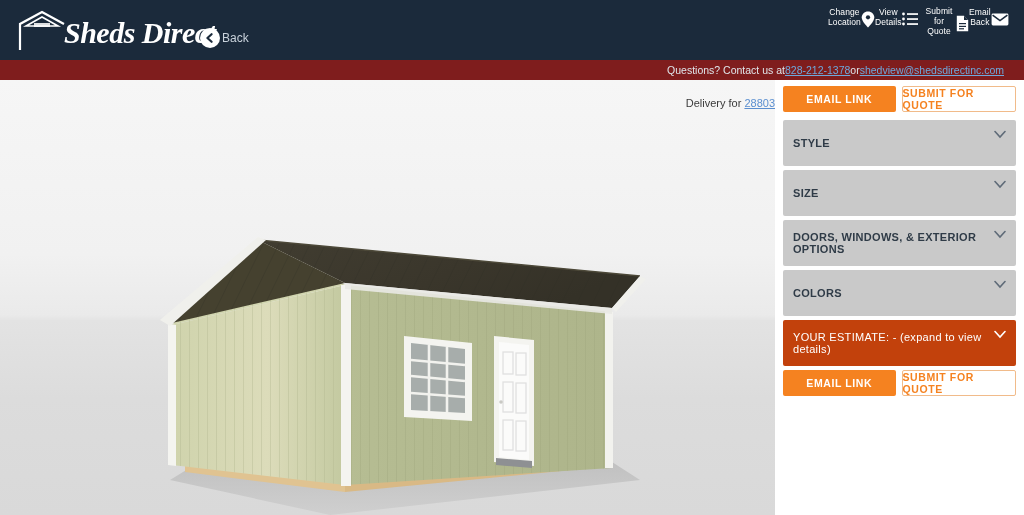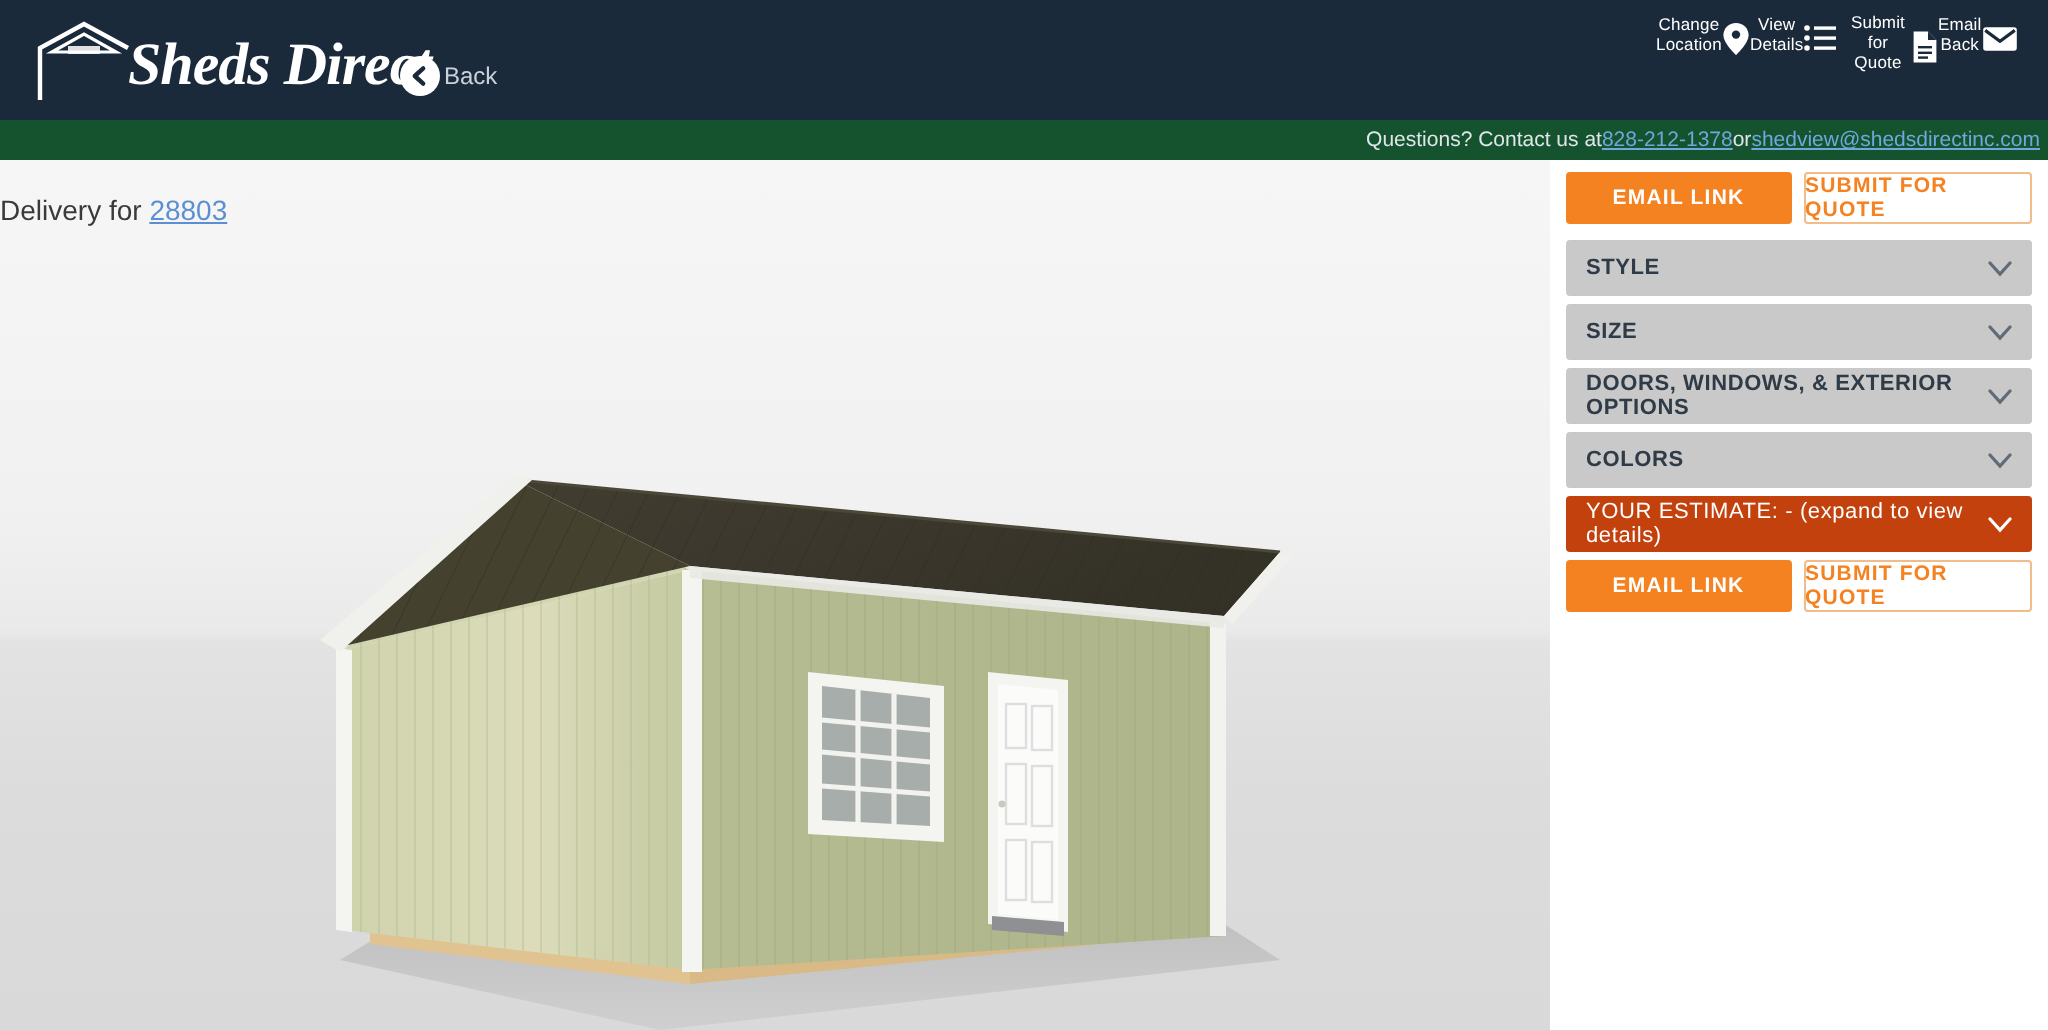--- a/index.html
+++ b/index.html
@@ -56,42 +56,42 @@
   .ta-label {
     font-size: 8.5px; line-height: 10px; text-align: center;
     white-space: pre-line; letter-spacing: 0.1px;
   }
   .ta-icon { margin-top: 4px; height: 18px; display: flex; align-items: center; }
   .ta-icon svg { display: block; }
 
   .contact-bar {
     position: absolute; top: 60px; left: 0;
     width: 1024px; height: 20px;
-    background: #14532d;
+    background: #7f1d1d;
     color: #dfe5ea; font-size: 10.5px;
     display: flex; align-items: center; justify-content: flex-end;
-    padding-right: 4px;
+    padding-right: 20px;
   }
   .contact-bar a { color: #6ea8dc; }
 
   
   .viewer {
     position: absolute; top: 80px; left: 0;
     width: 775px; height: 435px;
     background: linear-gradient(to bottom, #f6f6f6 0%, #f1f1f1 40%, #eaeaea 54%, #e5e5e5 55%, #dddddd 100%);
     overflow: hidden;
   }
   .ground {
     position: absolute; left: 0; top: 240px;
     width: 775px; height: 195px;
     background: linear-gradient(to bottom, #e3e3e3 0%, #dcdcdc 40%, #d9d9d9 100%);
   }
   .delivery-line {
     position: absolute; top: 17px; left: 0; width: 775px;
-    text-align: left; font-size: 14px; color: #3a3a3a;
+    text-align: right; font-size: 11px; color: #3a3a3a;
   }
   .delivery-line a { color: #5b8fd0; text-decoration: underline; }
 
   
   .scene { position: absolute; left: 0; top: 0; width: 775px; height: 435px; }
   .scene svg { position: absolute; left: 0; top: 0; }
 
   
   .panel {
     position: absolute; left: 775px; top: 80px;
@@ -105,21 +105,21 @@
     display: flex; align-items: center; justify-content: center;
     font-size: 10.5px; font-weight: bold; letter-spacing: 0.6px;
     cursor: pointer; border-radius: 2px;
   }
   .btn-primary { background: #f58220; color: #ffffff; }
   .btn-secondary {
     background: #ffffff; color: #f58220; border: 1px solid #f1bb8a;
   }
   .accordion-row {
     position: relative;
-    height: 28px; margin-bottom: 4px;
+    height: 46px; margin-bottom: 4px;
     background: #c9c9c9; border-radius: 2px;
     display: flex; align-items: center;
     padding: 0 10px;
     cursor: pointer;
   }
   .accordion-row.estimate { background: #c2410c; }
   .ar-label {
     font-size: 11px; font-weight: bold; color: #2f3b47;
     letter-spacing: 0.3px;
   }

